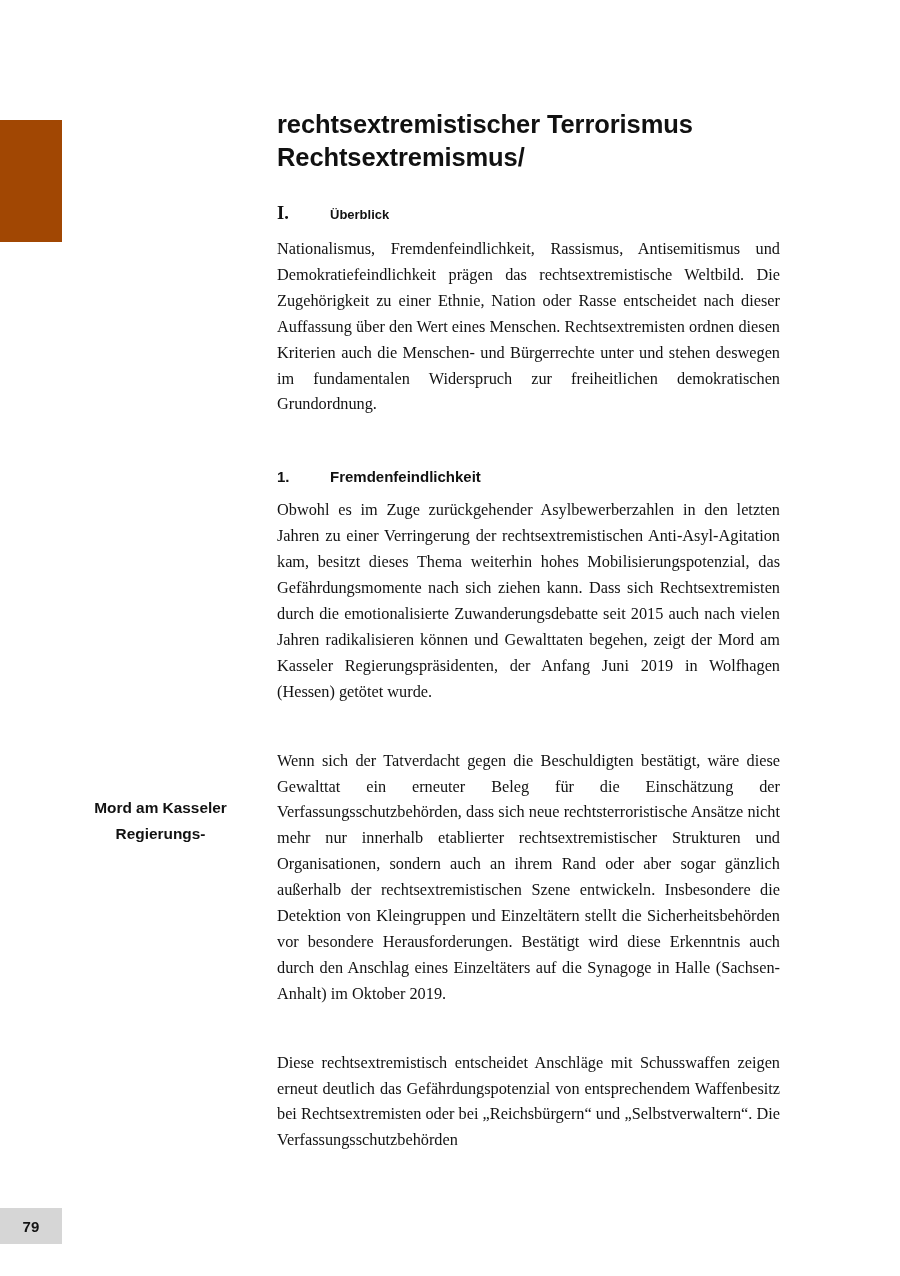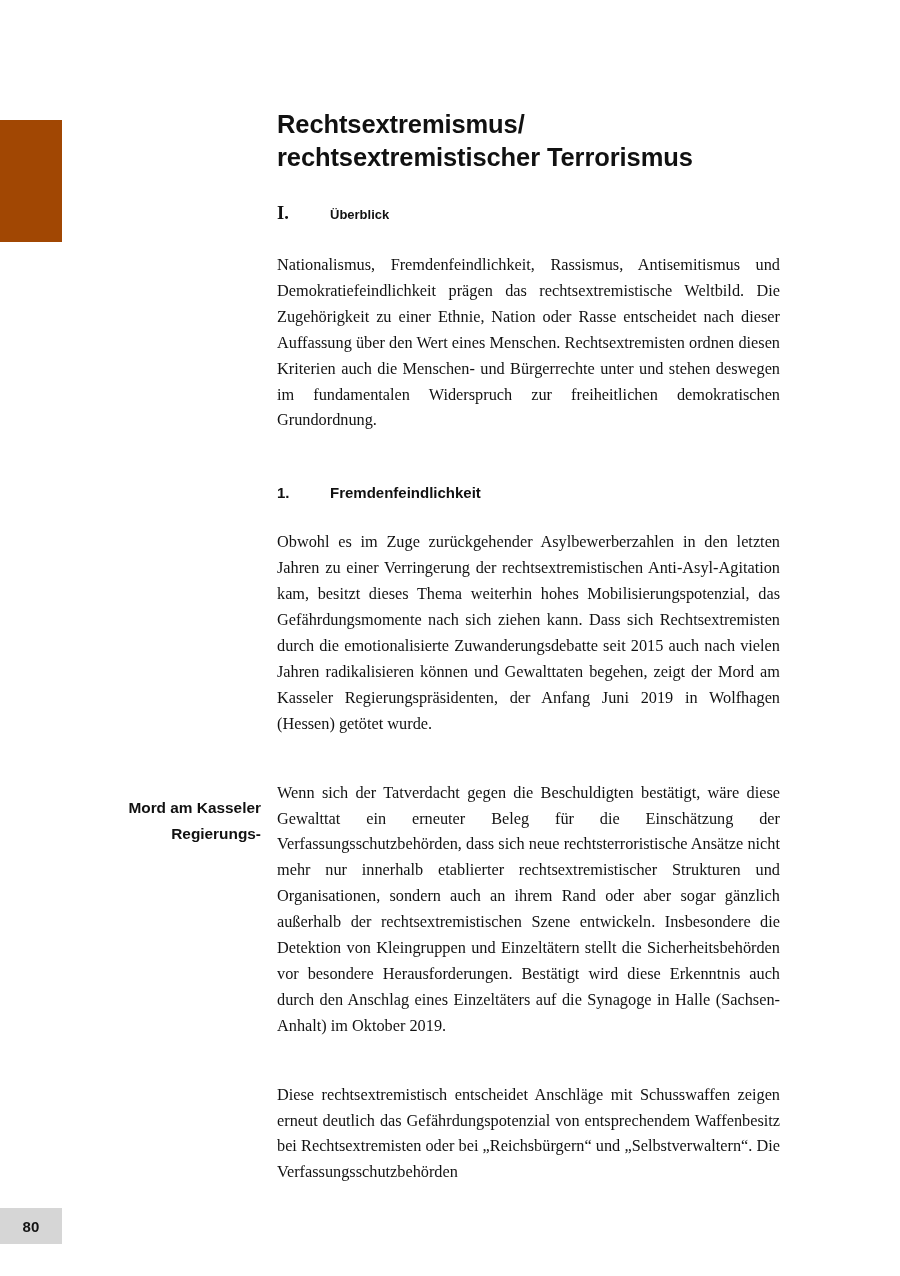--- a/index.html
+++ b/index.html
@@ -116,21 +116,21 @@
   .body-par {
     font-family: "Liberation Serif", "DejaVu Serif", serif;
     font-size: 16.3px;
     line-height: 25.9px;
     color: #121212;
     text-align: justify;
     text-justify: inter-word;
     margin: 0;
     hyphens: manual;
   }
-  .par-gap-large { margin-top: 24px; }
+  .par-gap-large { margin-top: 8px; }
   .par-gap-block { margin-top: 43px; font-family: Liberation Serif, serif; }
 
   
   .margin-note {
     position: absolute;
     left: 60px;
     width: 201px;
     text-align: right;
     font-family: "Liberation Sans Narrow", "Liberation Sans", sans-serif;
     font-weight: bold;
@@ -141,33 +141,33 @@
   .margin-note .note-line { display: block; }
 </style>
 </head>
 <body>
 
 <div class="page">
 
   <div class="section-tab"></div>
 
   <div class="folio-box">
-    <span class="folio-number">80</span>
+    <span class="folio-number">79</span>
   </div>
 
-  <div class="margin-note" style="top: 795px;">
+  <div class="margin-note" style="top: 795px; text-align: center;">
     <span class="note-line">Mord am Kasseler</span>
     <span class="note-line">Regierungs-</span>
   </div>
 
   <div class="content">
 
     <h1 class="chapter-title">
+      <span class="title-line">rechtsextremistischer Terrorismus</span>
       <span class="title-line">Rechtsextremismus/</span>
-      <span class="title-line">rechtsextremistischer Terrorismus</span>
     </h1>
 
     <div class="heading-row heading-level-1">
       <span class="heading-number">I.</span>
       <span class="heading-text">Überblick</span>
     </div>
 
     <p class="body-par par-gap-large">Nationalismus, Fremdenfeindlichkeit, Rassismus, Antisemitismus und Demokratiefeindlichkeit prägen das rechtsextremistische Weltbild. Die Zugehörigkeit zu einer Ethnie, Nation oder Rasse entscheidet nach dieser Auffassung über den Wert eines Menschen. Rechtsextremisten ordnen diesen Kriterien auch die Menschen- und Bürgerrechte unter und stehen deswegen im fundamentalen Widerspruch zur freiheitlichen demokratischen Grundordnung.</p>
 
     <div class="heading-row heading-level-2">

